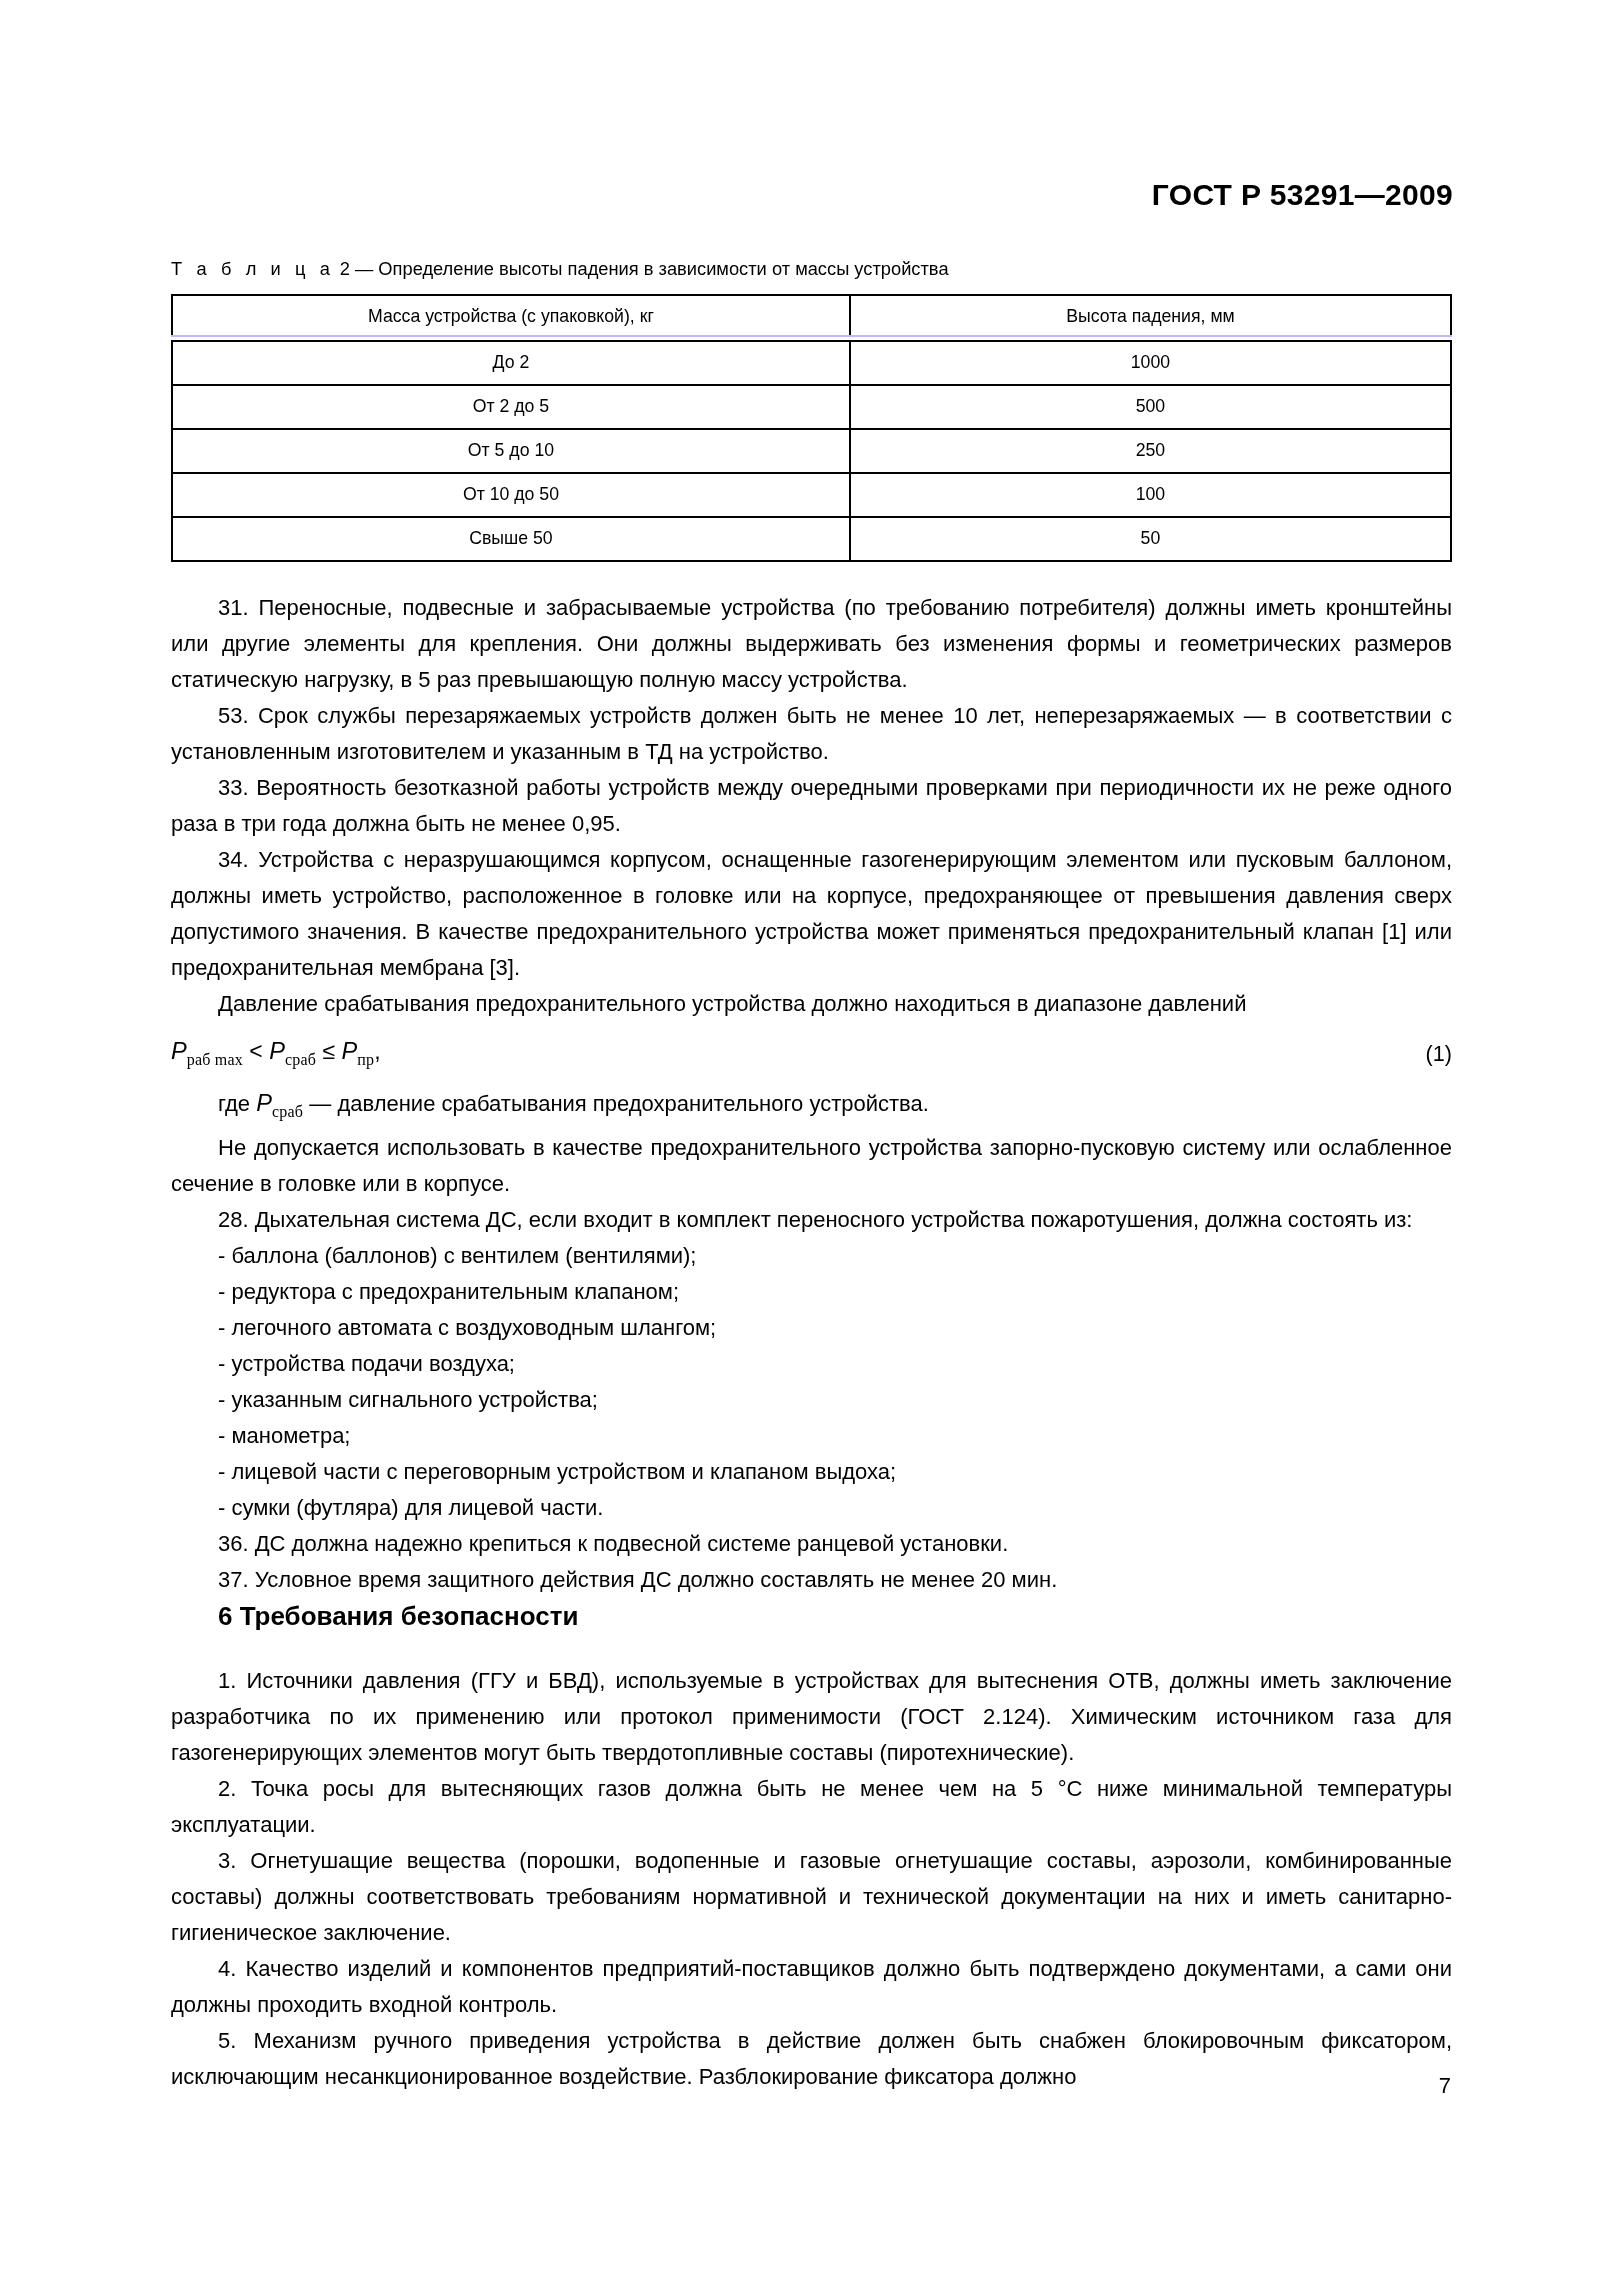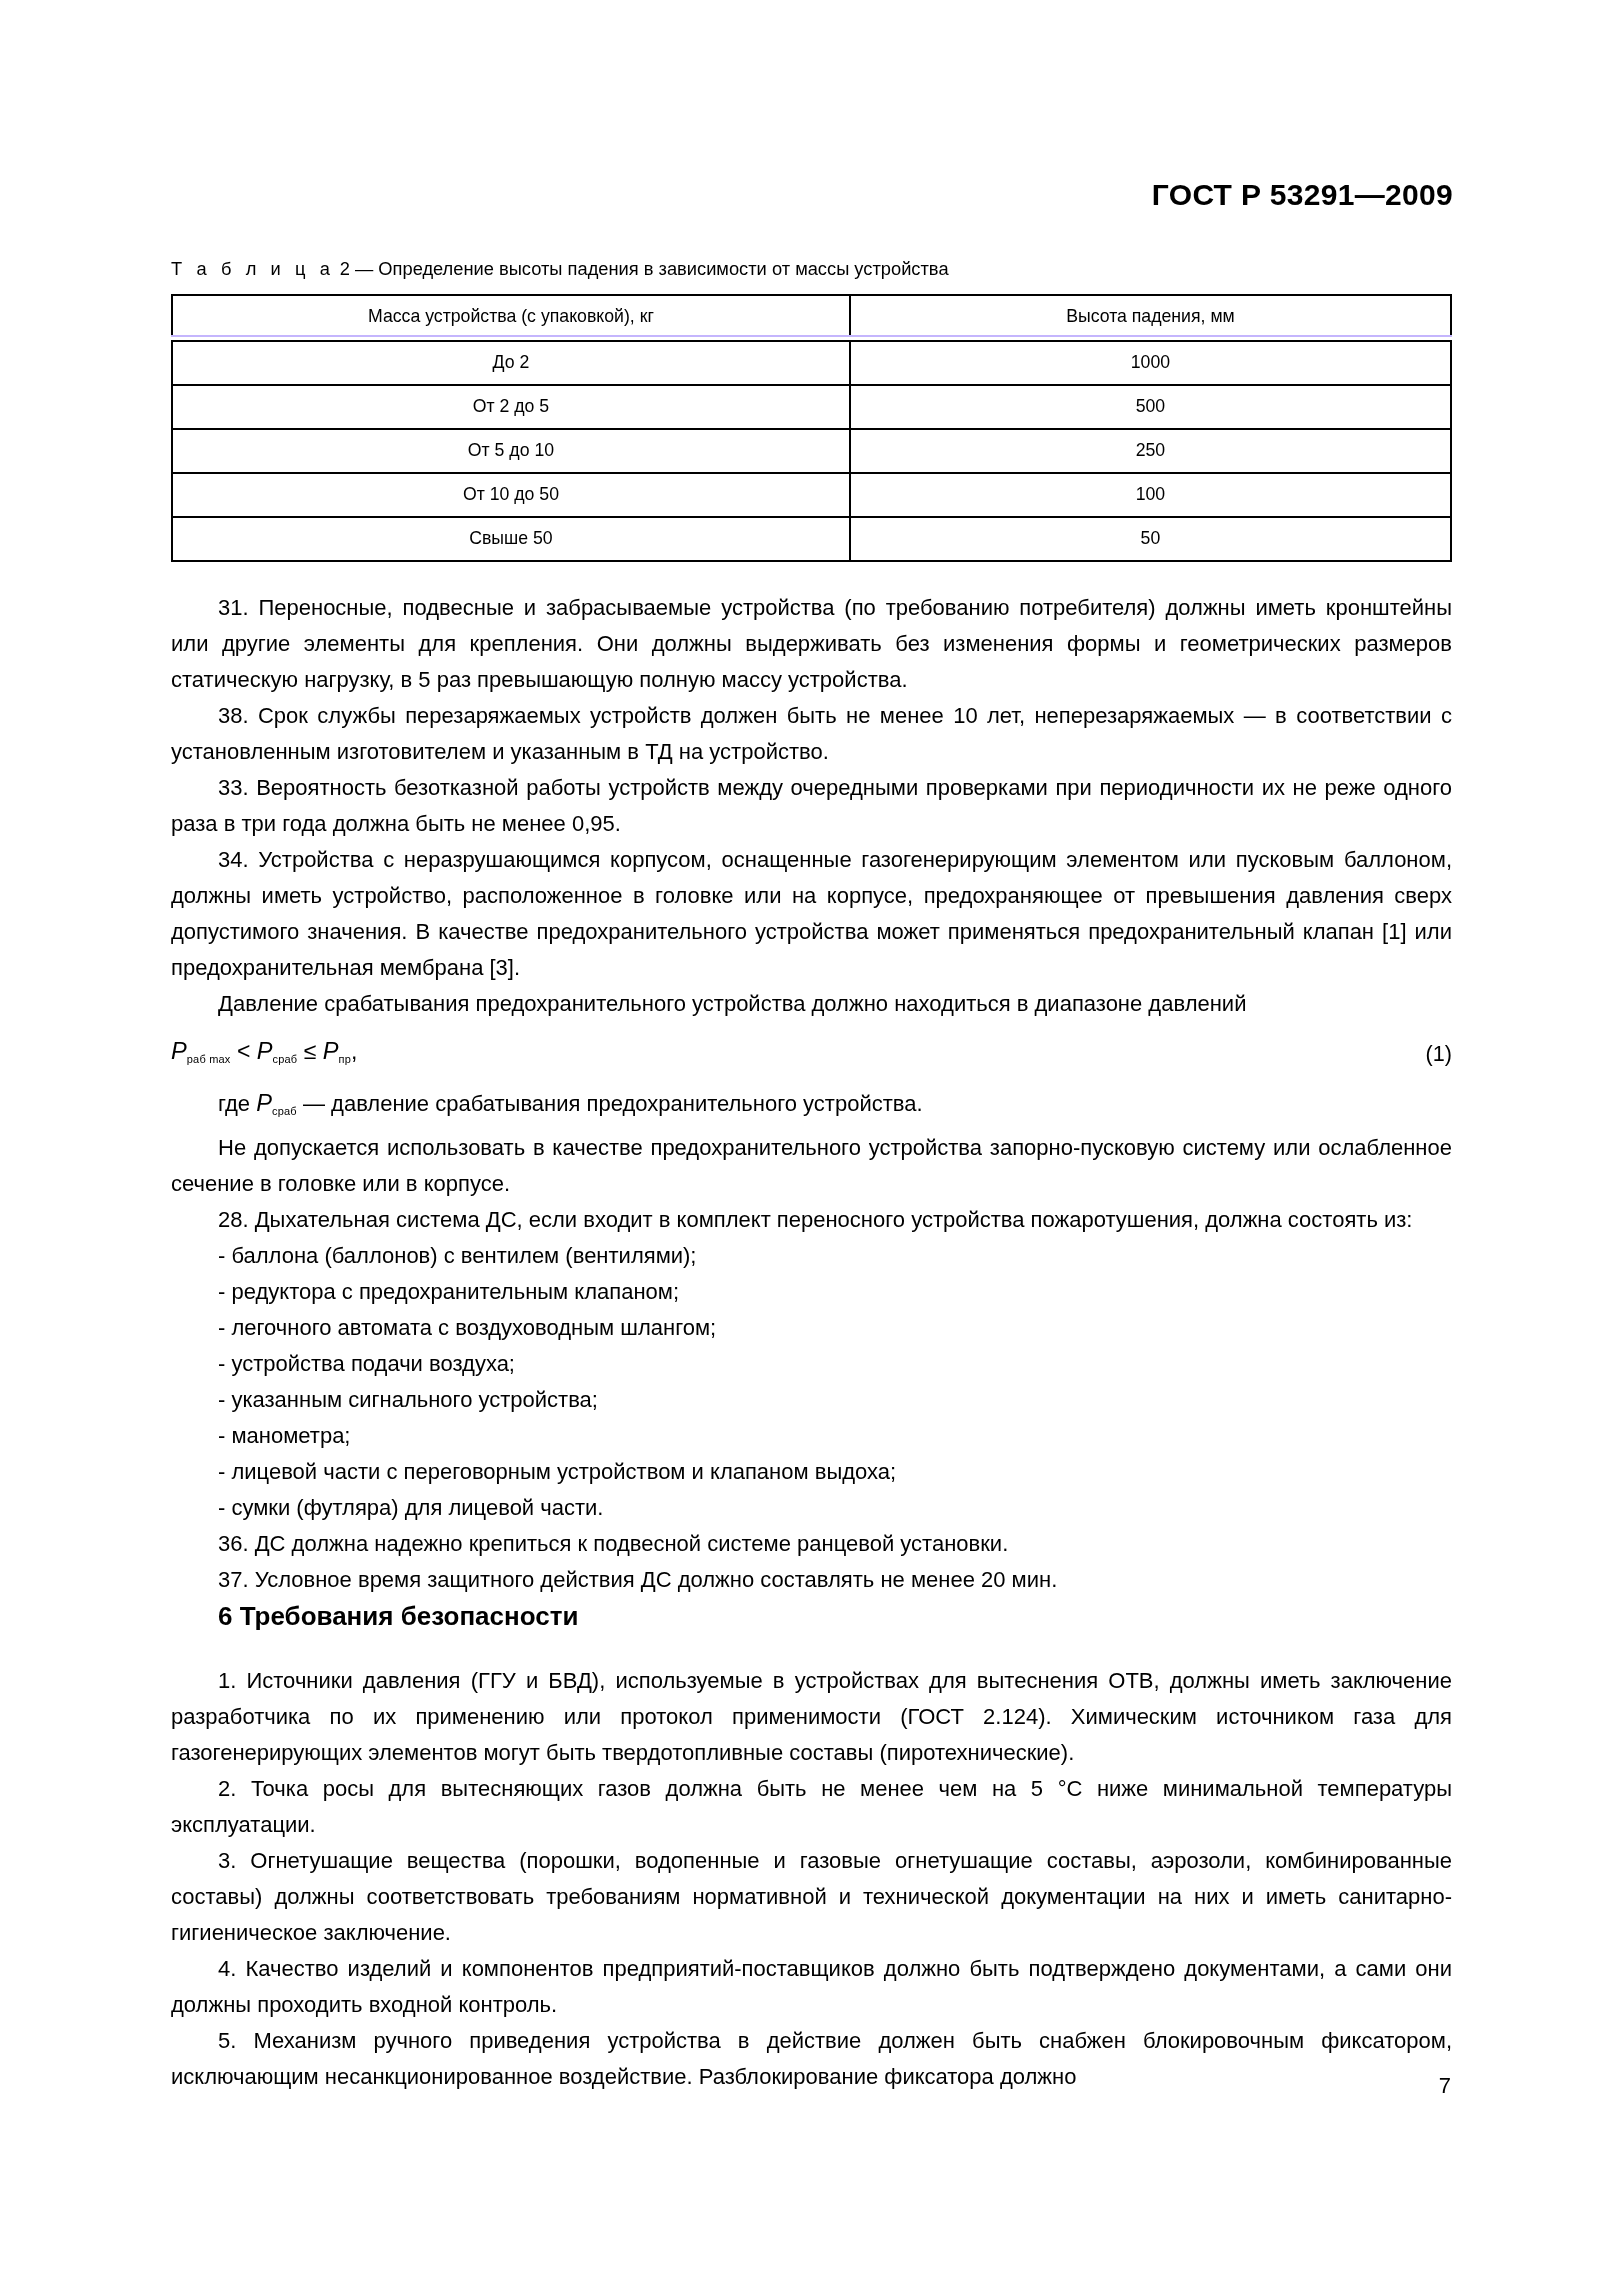--- a/index.html
+++ b/index.html
@@ -109,24 +109,25 @@
     top: 3.9px;
     text-align: center;
     font-size: 23px;
     white-space: nowrap;
   }
   .formula i, .where i {
     font-style: italic;
     font-size: 23.6px;
   }
   .formula sub, .where sub {
-    font-size: 11px;
+    font-size: 16px;
     font-style: normal;
     vertical-align: -0.38em;
     letter-spacing: 0.2px;
+    font-family: Liberation Serif, serif;
   }
   .eqno {
     position: absolute;
     right: 0;
     top: 6.5px;
     font-size: 21.6px;
   }
   .where {
     font-size: 22px;
     line-height: 36px;
@@ -196,21 +197,21 @@
         <tr>
           <td>Свыше 50</td>
           <td>50</td>
         </tr>
       </tbody>
     </table>
 
     <div class="body-text">
 
       <p>31. Переносные, подвесные и забрасываемые устройства (по требованию потребителя) должны иметь кронштейны или другие элементы для крепления. Они должны выдерживать без изменения формы и геометрических размеров статическую нагрузку, в 5 раз превышающую полную массу устройства.</p>
-      <p>38. Срок службы перезаряжаемых устройств должен быть не менее 10 лет, неперезаряжаемых — в соответствии с установленным изготовителем и указанным в ТД на устройство.</p>
+      <p>53. Срок службы перезаряжаемых устройств должен быть не менее 10 лет, неперезаряжаемых — в соответствии с установленным изготовителем и указанным в ТД на устройство.</p>
       <p>33. Вероятность безотказной работы устройств между очередными проверками при периодичности их не реже одного раза в три года должна быть не менее 0,95.</p>
       <p>34. Устройства с неразрушающимся корпусом, оснащенные газогенерирующим элементом или пусковым баллоном, должны иметь устройство, расположенное в головке или на корпусе, предохраняющее от превышения давления сверх допустимого значения. В качестве предохранительного устройства может применяться предохранительный клапан [1] или предохранительная мембрана [3].</p>
       <p>Давление срабатывания предохранительного устройства должно находиться в диапазоне давлений</p>
 
       <div class="formula-row">
         <div class="formula"><i>P</i><sub>раб max</sub> <span>&lt;</span> <i>P</i><sub>сраб</sub> <span>≤</span> <i>P</i><sub>пр</sub><span>,</span></div>
         <div class="eqno">(1)</div>
       </div>
 
       <p class="where"><span>где</span> <i>P</i><sub>сраб</sub> <span>—</span> <span>давление срабатывания предохранительного устройства.</span></p>

